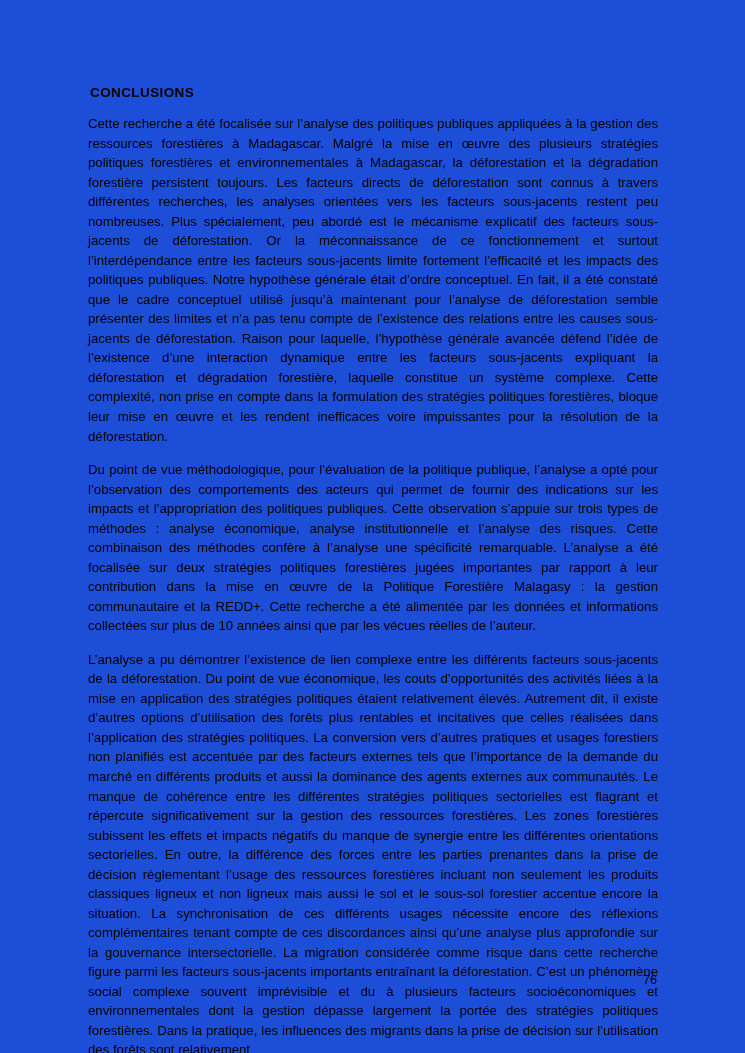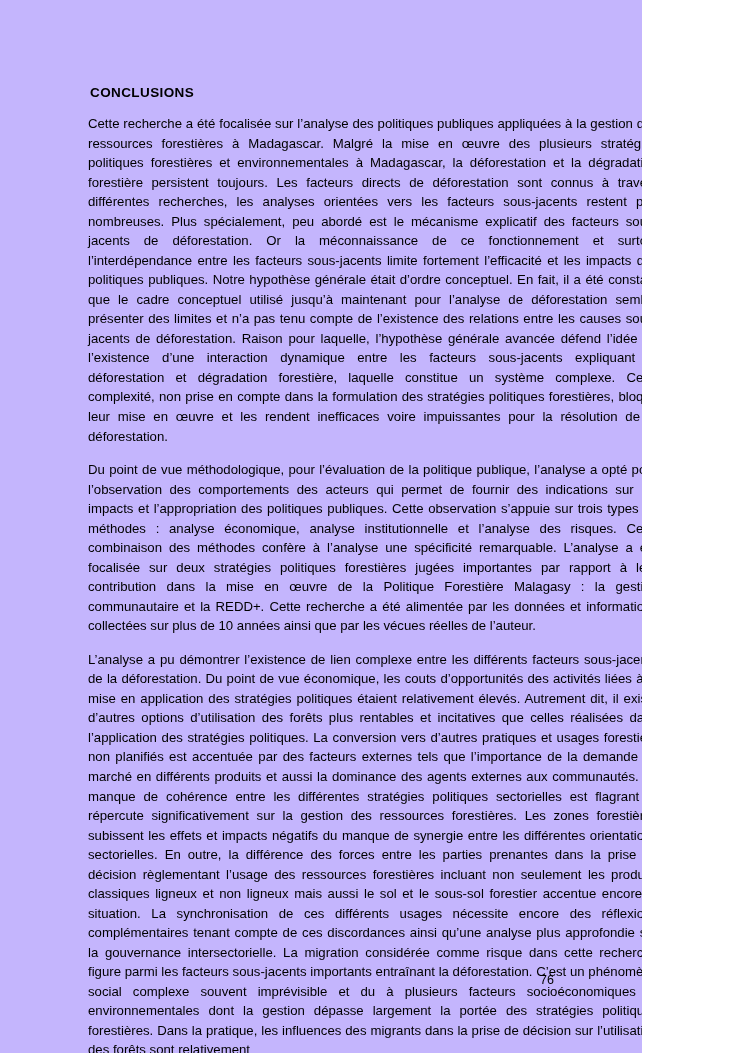--- a/index.html
+++ b/index.html
@@ -6,23 +6,23 @@
     margin: 0;
     padding: 0;
     background: #ffffff;
   }
   body {
     font-family: "Liberation Sans", sans-serif;
     color: #000000;
   }
   .page {
     position: relative;
-    width: 642px;
+    width: 745px;
     height: 1053px;
-    background: #c4b5fd;
+    background: #1d4ed8;
     box-sizing: border-box;
     overflow: hidden;
   }
   .content {
     position: absolute;
     left: 88px;
     top: 85px;
     width: 570px;
   }
   .doc-title {

